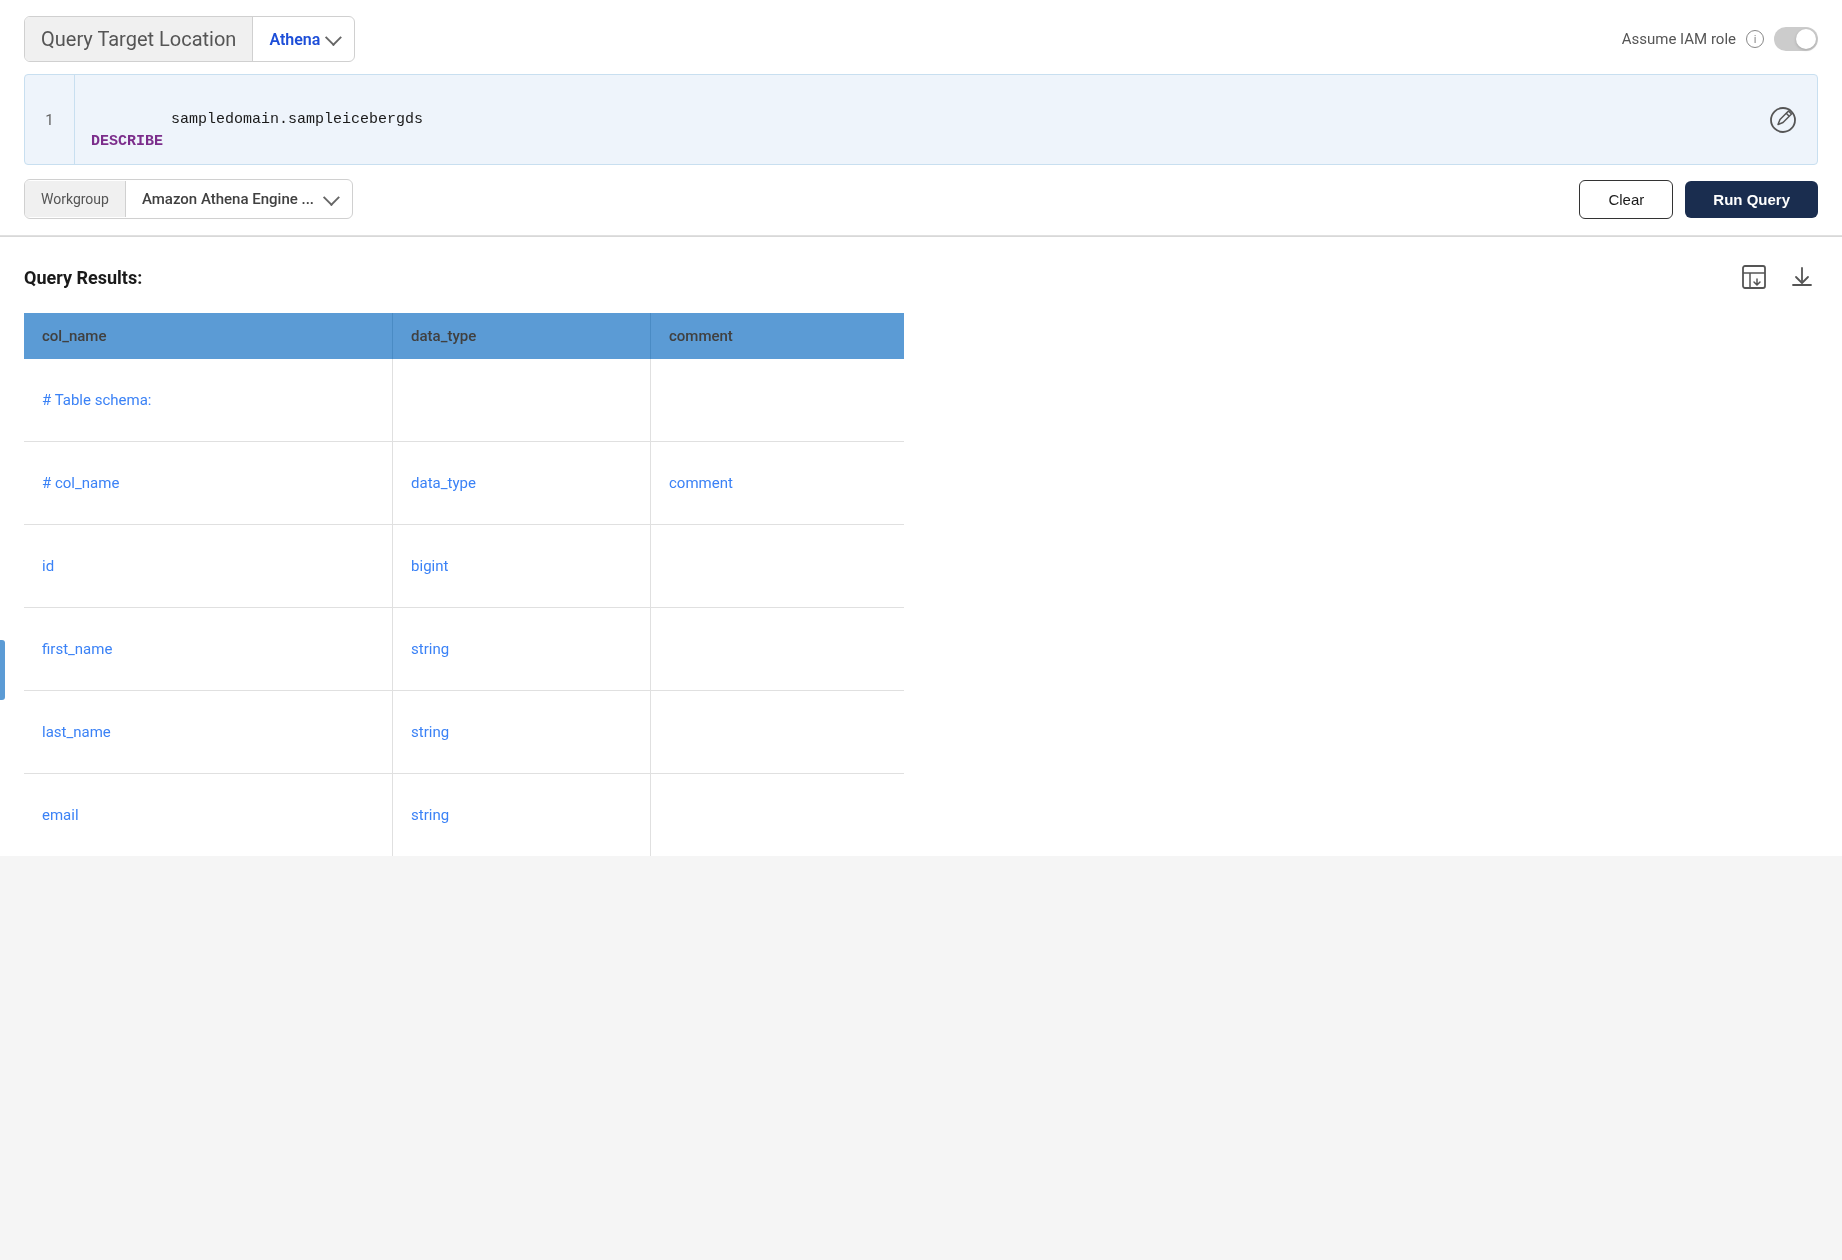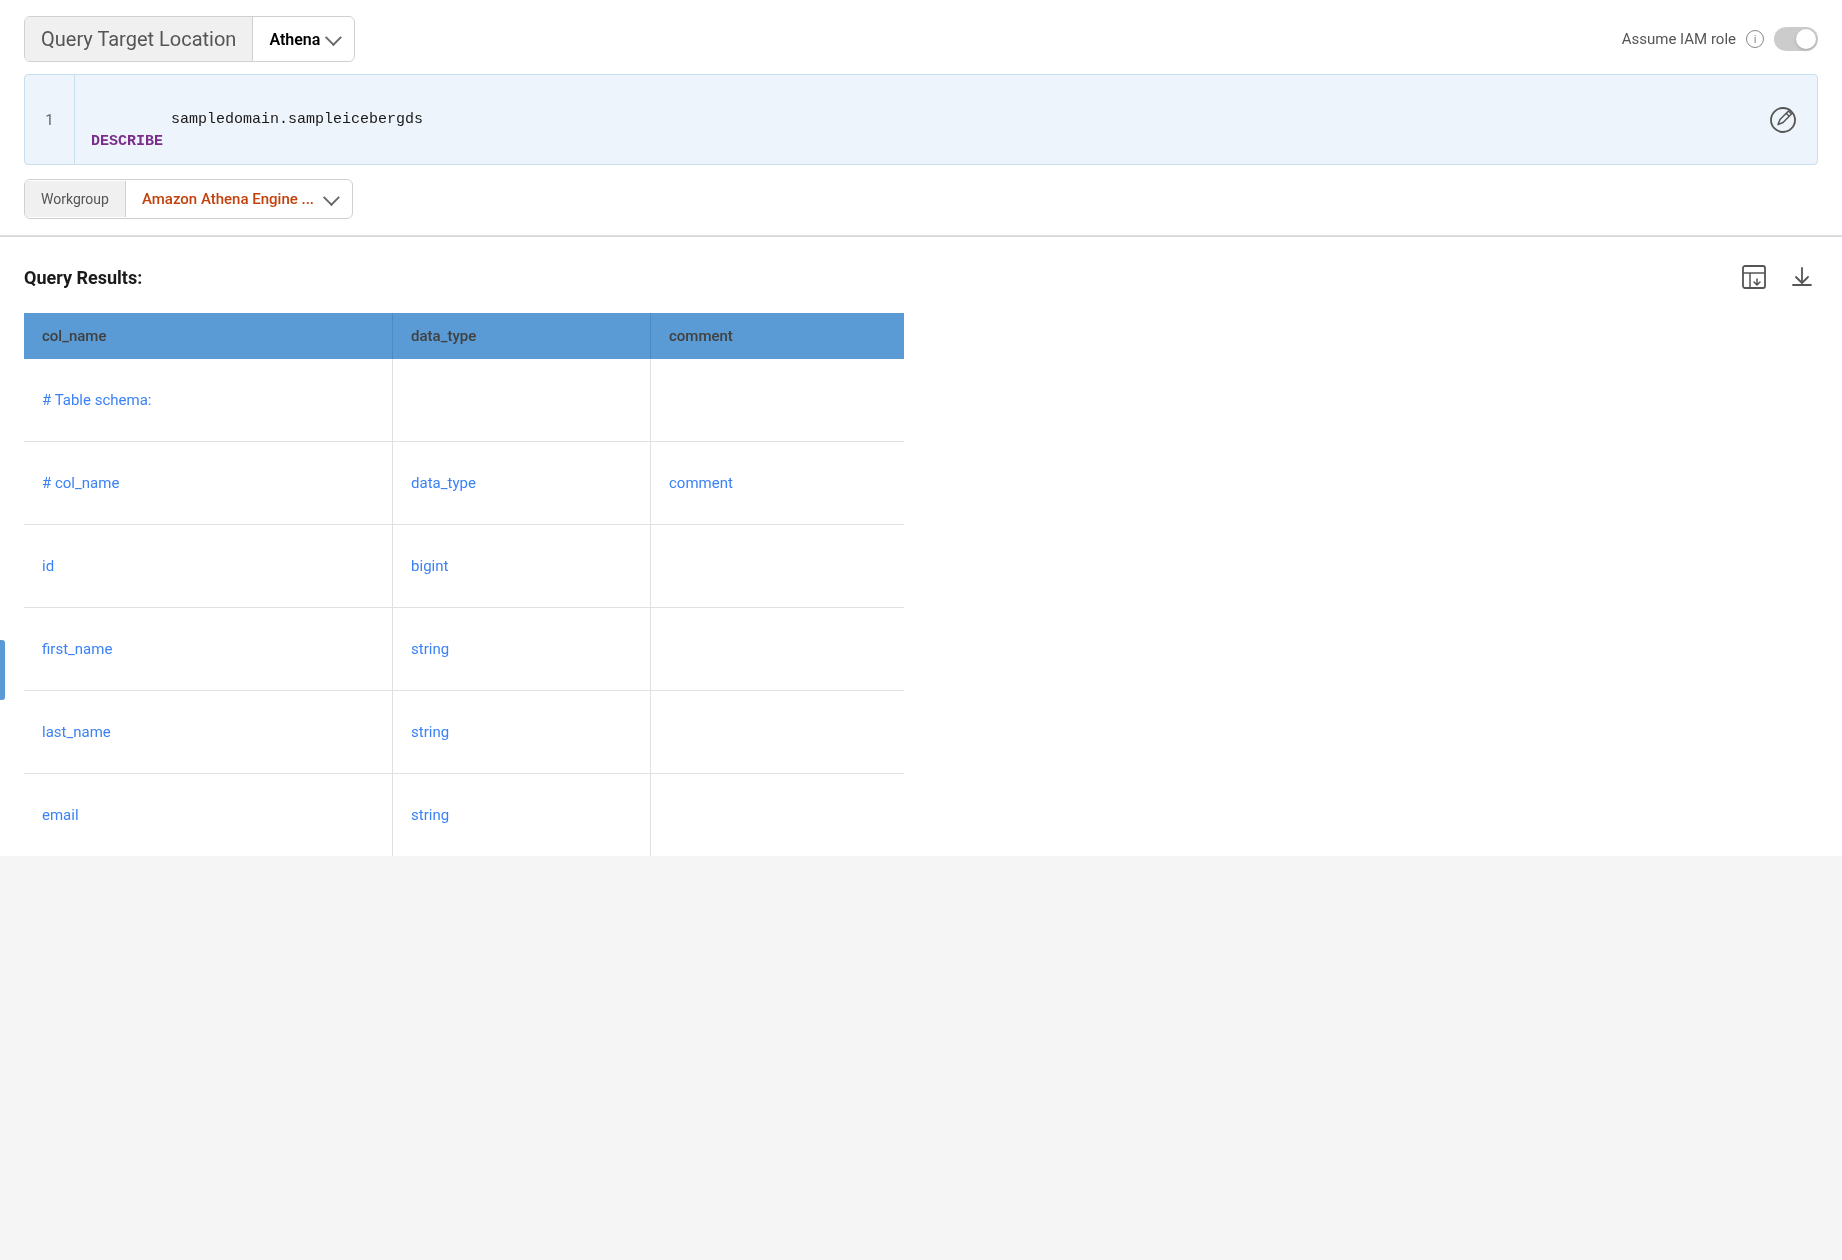--- a/index.html
+++ b/index.html
@@ -40,21 +40,21 @@
       border-right: 1px solid #d0d0d0;
       white-space: nowrap;
     }
 
     .query-target-value {
       display: flex;
       align-items: center;
       padding: 10px 16px;
       font-size: 16px;
       font-weight: 600;
-      color: #000000;
+      color: #1d4ed8;
       cursor: pointer;
       gap: 6px;
     }
 
     .chevron-down {
       display: inline-block;
       width: 12px;
       height: 12px;
       border-right: 2px solid #666;
       border-bottom: 2px solid #666;
@@ -181,21 +181,21 @@
       border-right: 1px solid #d0d0d0;
       white-space: nowrap;
     }
 
     .workgroup-value {
       display: flex;
       align-items: center;
       padding: 10px 16px;
       font-size: 15px;
       font-weight: 500;
-      color: #c2410c;
+      color: #404040;
       cursor: pointer;
       gap: 10px;
     }
 
     .action-buttons {
       display: flex;
       gap: 12px;
       align-items: center;
     }
 
@@ -349,20 +349,24 @@
     </div>
   </div>
 
   <div class="workgroup-row">
     <div class="workgroup-group">
       <span class="workgroup-label">Workgroup</span>
       <span class="workgroup-value">
         <span>Amazon Athena Engine ...</span>
         <span class="chevron-down"></span>
       </span>
+    </div>
+    <div class="action-buttons">
+      <button class="btn-clear">Clear</button>
+      <button class="btn-run">Run Query</button>
     </div>
   </div>
 </div>
 
 <div class="divider"></div>
 
 <div class="results-panel">
   <div class="results-header">
     <span class="results-title">Query Results:</span>
     <div class="results-actions">

